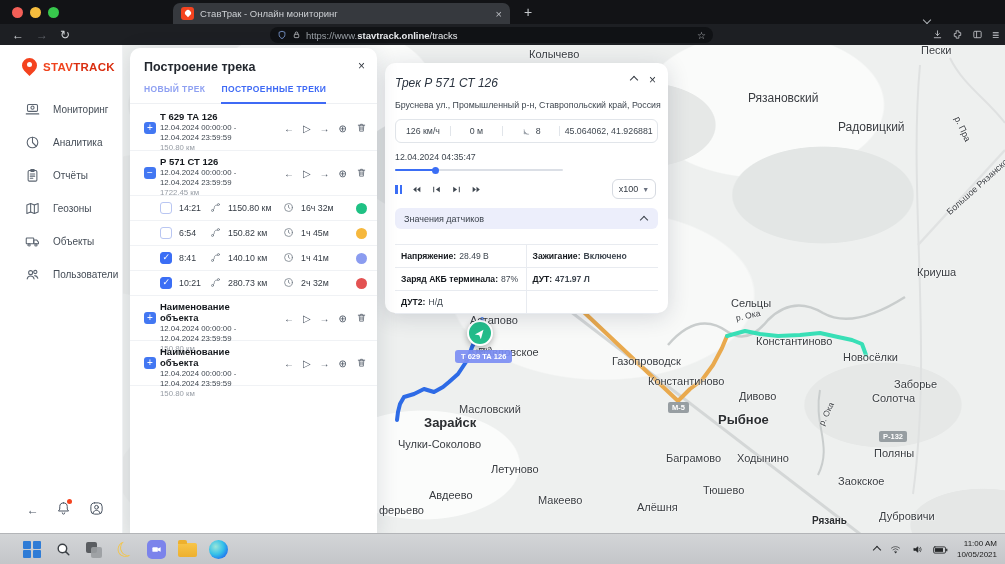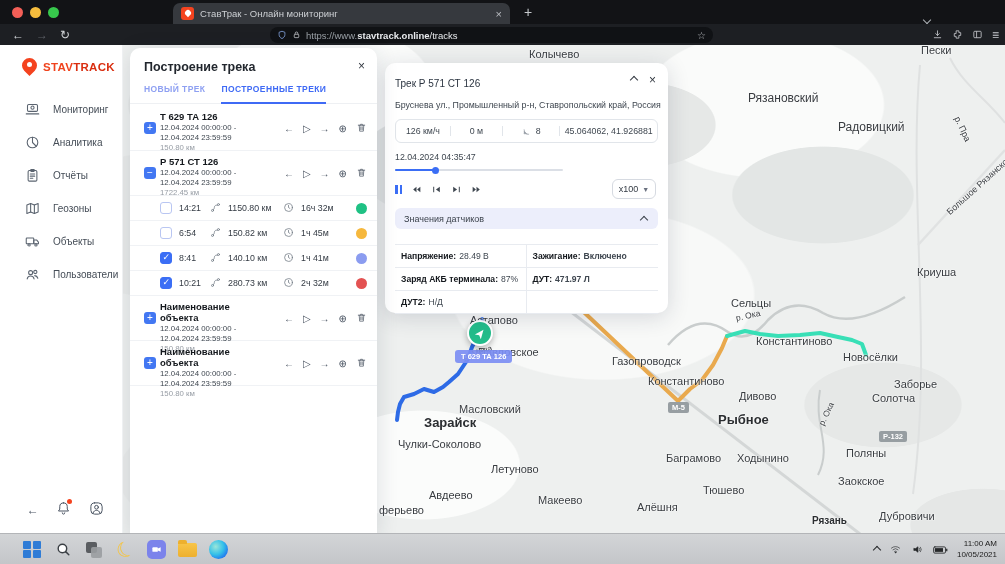--- a/index.html
+++ b/index.html
@@ -97,21 +97,21 @@
   .cb.on{background:#3b6ef5;border-color:#3b6ef5;position:relative;}
   .cb.on::after{content:"\2713";position:absolute;left:1.5px;top:-1px;color:#fff;font-size:9px;}
   .seg-time{font-size:8.8px;color:#343b44;width:24px;}
   .seg-ic svg{stroke:#717a85;fill:none;stroke-width:1.7;stroke-linecap:round;stroke-linejoin:round;}
   .seg-dist{font-size:8.8px;color:#343b44;width:48px;}
   .seg-dur{font-size:8.8px;color:#343b44;width:40px;}
   .seg-dot{width:11px;height:11px;border-radius:50%;margin-left:8px;flex:0 0 auto;}
   
   .detail{position:absolute;left:385px;top:18px;width:283px;height:250px;background:#fff;border-radius:10px;box-shadow:0 4px 22px rgba(30,40,70,.16);z-index:5;padding:10px;}
   .dt-head{position:relative;height:18px;}
-  .dt-title{font-size:10px;color:#2b3440;}
+  .dt-title{font-size:12px;color:#2b3440;font-style:italic;}
   .dt-ctrl{position:absolute;right:2px;top:2px;display:flex;gap:12px;align-items:center;}
   .dt-ctrl .chev{border-color:#343a42;}
   .dt-x{color:#343a42;font-size:12px;line-height:10px;}
   .dt-addr{font-size:8.8px;color:#3f4750;margin-top:9px;white-space:nowrap;}
   .stats{display:flex;border:1px solid #e1e5ea;border-radius:6px;margin-top:9px;height:24px;align-items:center;}
   .stat{display:flex;align-items:center;justify-content:center;gap:4px;font-size:8.8px;color:#3f4750;border-right:1px solid #e1e5ea;}
   .stat:last-child{border-right:none;}
   .stat svg{stroke:#8b929b;fill:none;stroke-width:1.6;stroke-linecap:round;}
   .s1w{width:21%;}.s2w{width:20%;}.s3w{width:22%;}.s4w{width:37%;}
   .dt-time{font-size:8.8px;color:#3f4750;margin-top:9px;}
@@ -236,21 +236,21 @@
           <span class="map-label" style="left: 275px; top: 393px; font-size: 11px;">Чулки-Соколово</span>
           <span class="map-label" style="left: 368px; top: 418px; font-size: 11px;">Летуново</span>
           <span class="map-label" style="left: 306px; top: 444px; font-size: 11px;">Авдеево</span>
           <span class="map-label" style="left: 415px; top: 449px; font-size: 11px;">Макеево</span>
           <span class="map-label" style="left: 256px; top: 459px; font-size: 11px;">ферьево</span>
           <span class="map-label" style="left: 514px; top: 456px; font-size: 11px;">Алёшня</span>
           <span class="map-label" style="left: 595px; top: 367px; font-size: 13px; font-weight: bold; color: rgb(43, 46, 49);">Рыбное</span>
           <span class="map-label" style="left: 543px; top: 407px; font-size: 11px;">Баграмово</span>
           <span class="map-label" style="left: 614px; top: 407px; font-size: 11px;">Ходынино</span>
           <span class="map-label" style="left: 580px; top: 439px; font-size: 11px;">Тюшево</span>
-          <span class="map-label" style="left: 723px; top: 402px; font-size: 11px;">Поляны</span>
+          <span class="map-label" style="left: 751px; top: 402px; font-size: 11px;">Поляны</span>
           <span class="map-label" style="left: 715px; top: 430px; font-size: 11px;">Заокское</span>
           <span class="map-label" style="left: 756px; top: 465px; font-size: 11px;">Дубровичи</span>
           <span class="map-label" style="left: 689px; top: 470px; font-size: 10px; font-weight: bold; color: rgb(43, 46, 49);">Рязань</span>
           <span class="map-label" style="left: 343px; top: 258px; font-size: 9.5px;">пос. свх.</span>
           <span class="map-label" style="left: 347px; top: 269px; font-size: 11px;">Астапово</span>
           <span class="map-label" style="left: 340px; top: 307px; font-size: 8.5px; transform: rotate(-18deg);">р. Меча</span>
           <span class="map-label" style="left: 698px; top: 375px; font-size: 8.5px; transform: rotate(-65deg);">р. Ока</span>
         </div>
       <div id="map-badges">
           <span class="map-badge" style="left: 545px; top: 357px;">М-5</span>

